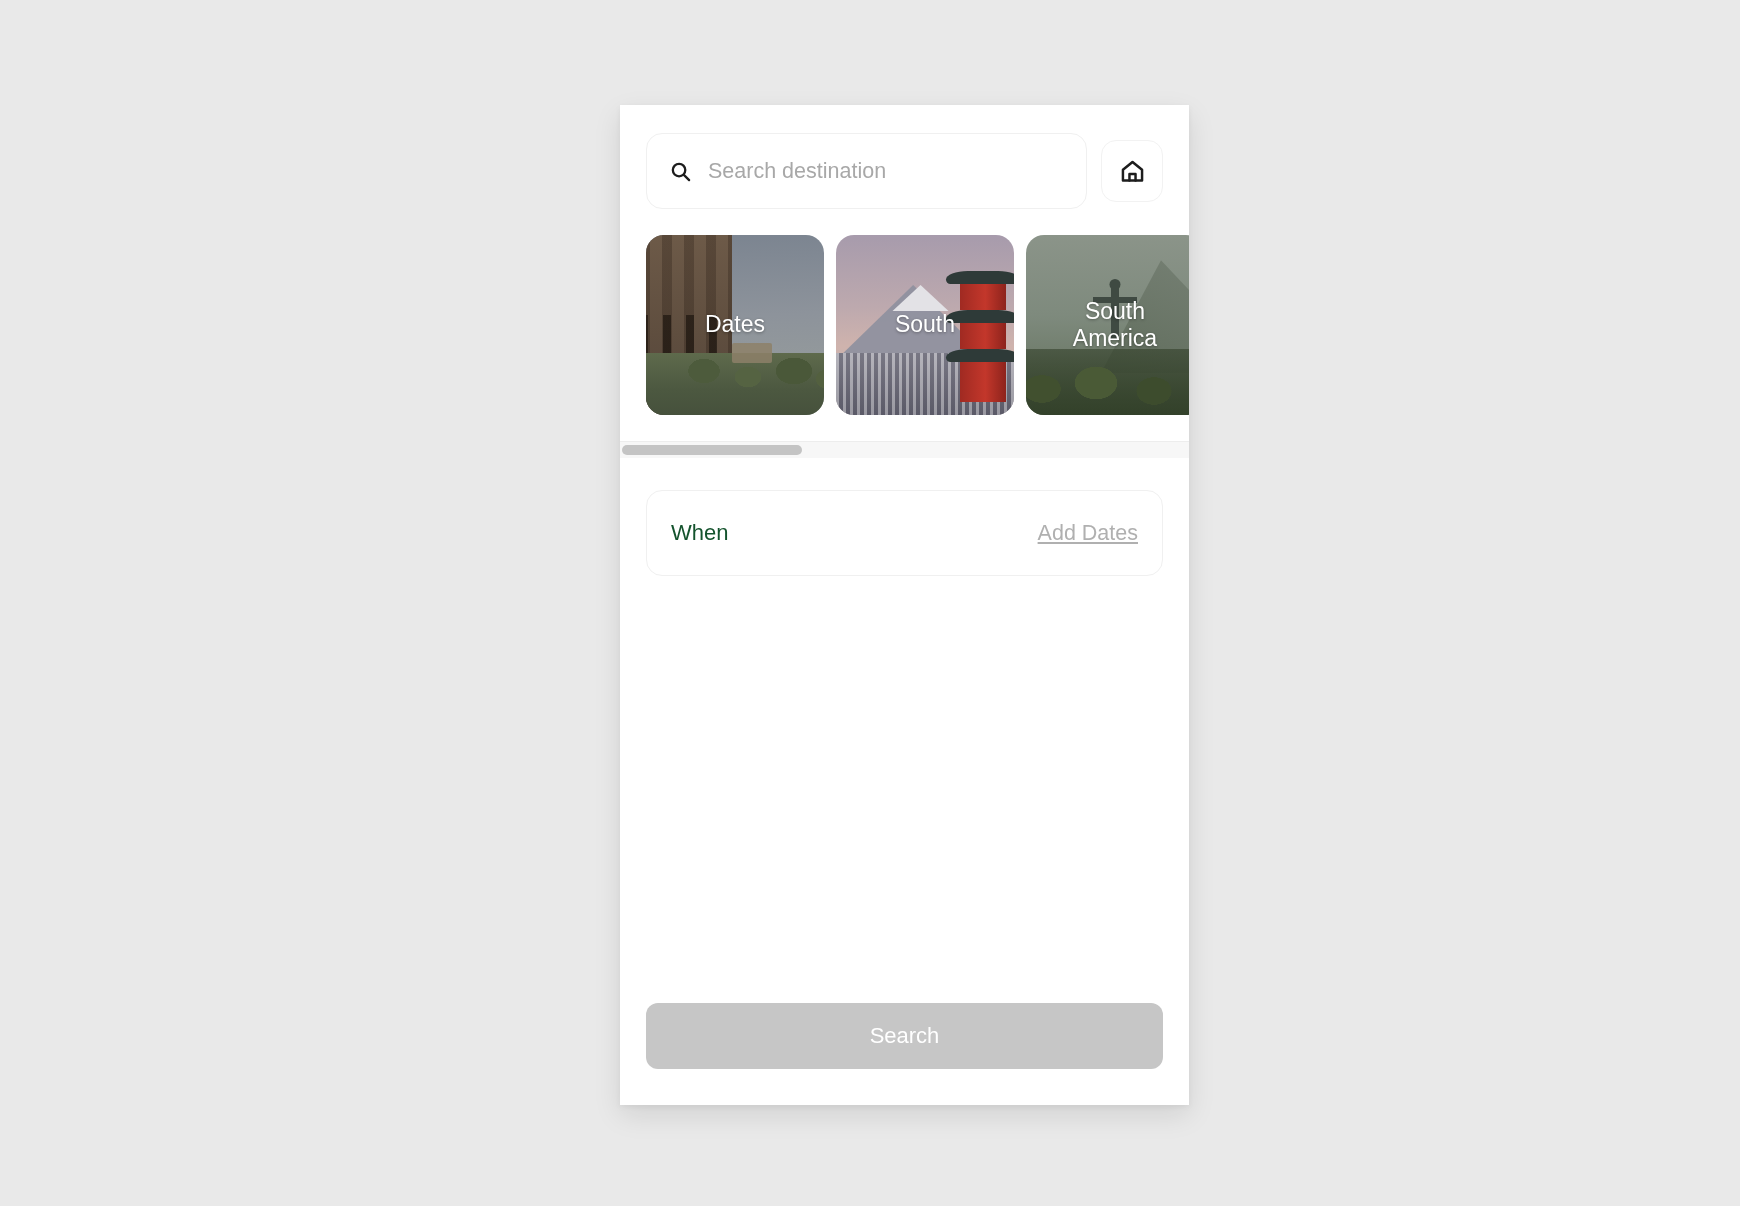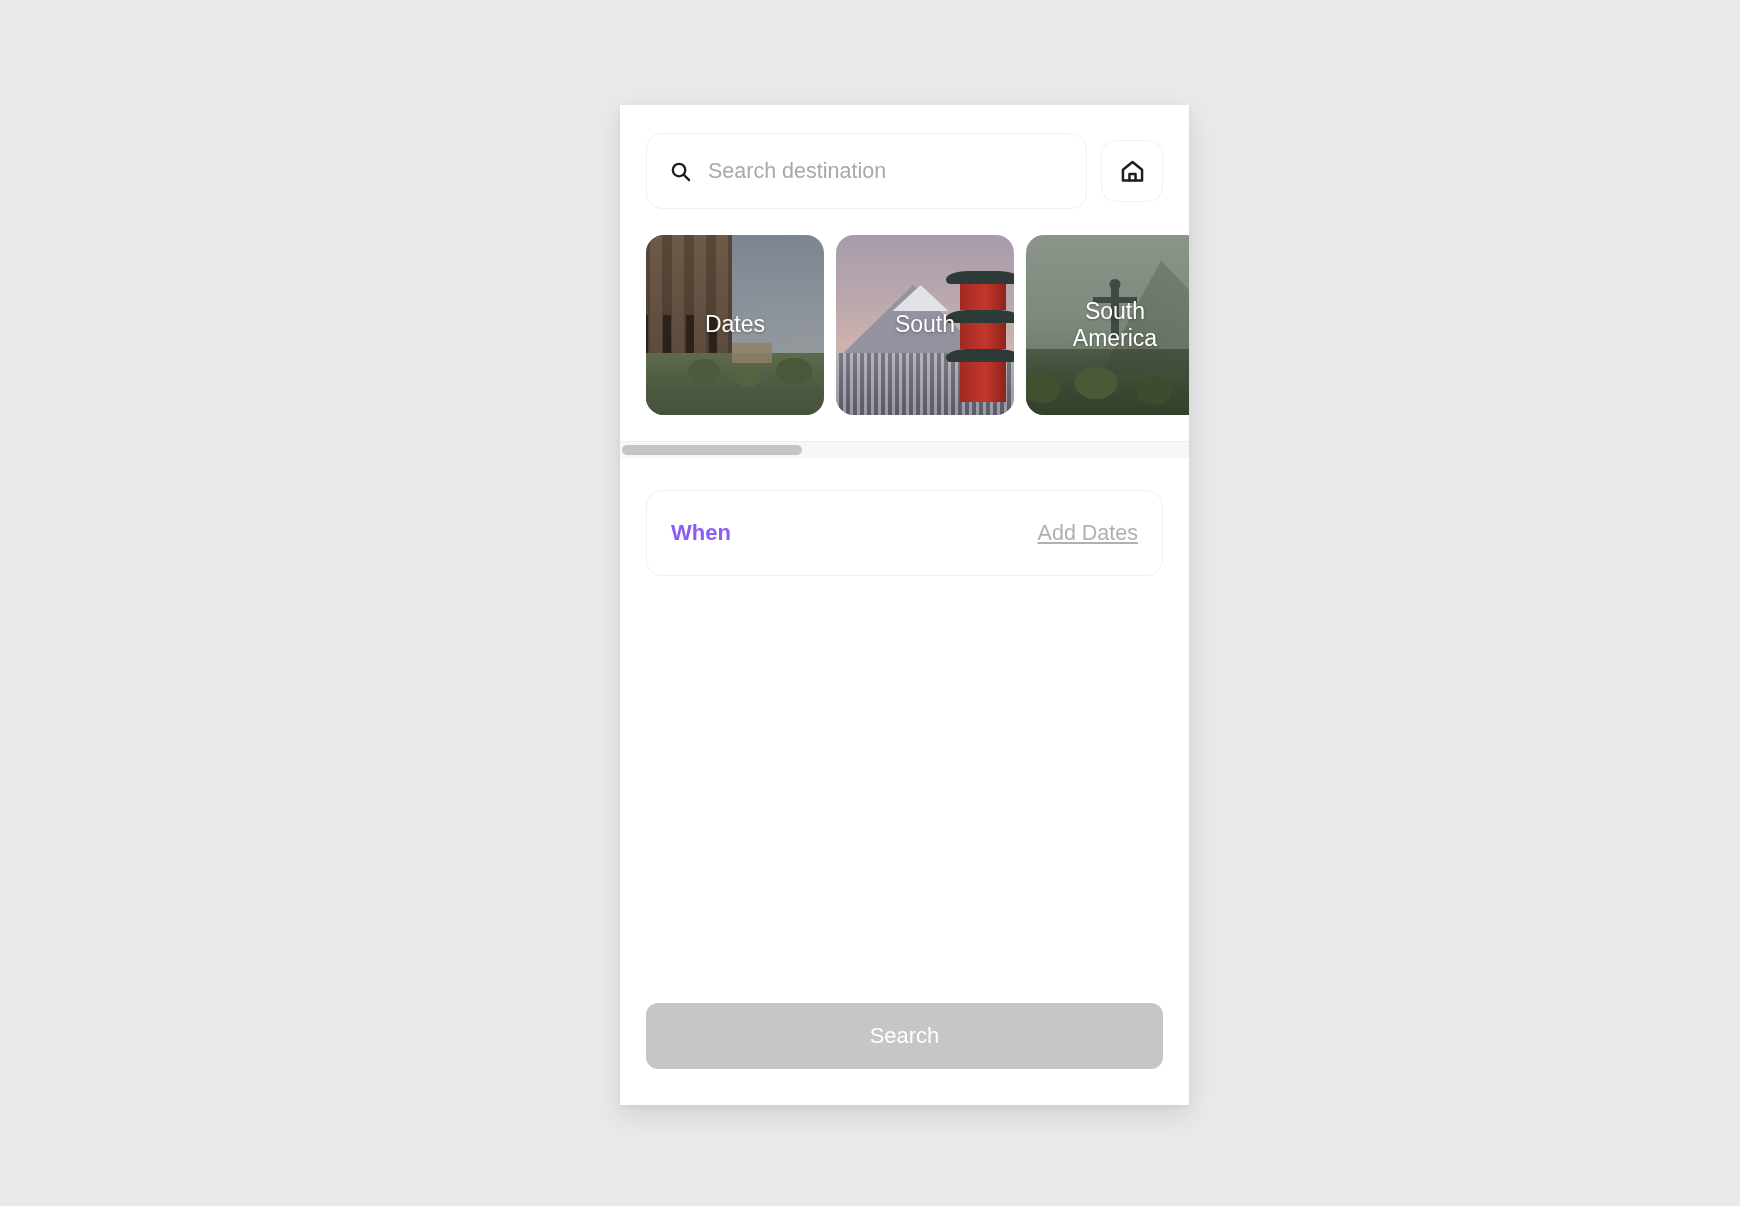--- a/index.html
+++ b/index.html
@@ -245,22 +245,22 @@
     display: flex;
     align-items: center;
     justify-content: space-between;
     padding: 0 24px;
     box-sizing: border-box;
     background: #ffffff;
     cursor: pointer;
   }
   .option-title {
     font-size: 22px;
-    font-weight: bold;
-    color: #8b5cf6;
+    font-weight: normal;
+    color: #14532d;
     text-align: right;
   }
   .option-value {
     font-size: 21.5px;
     color: #b0b0b0;
     text-decoration: underline;
   }
   .stepper {
     display: flex;
     align-items: center;

